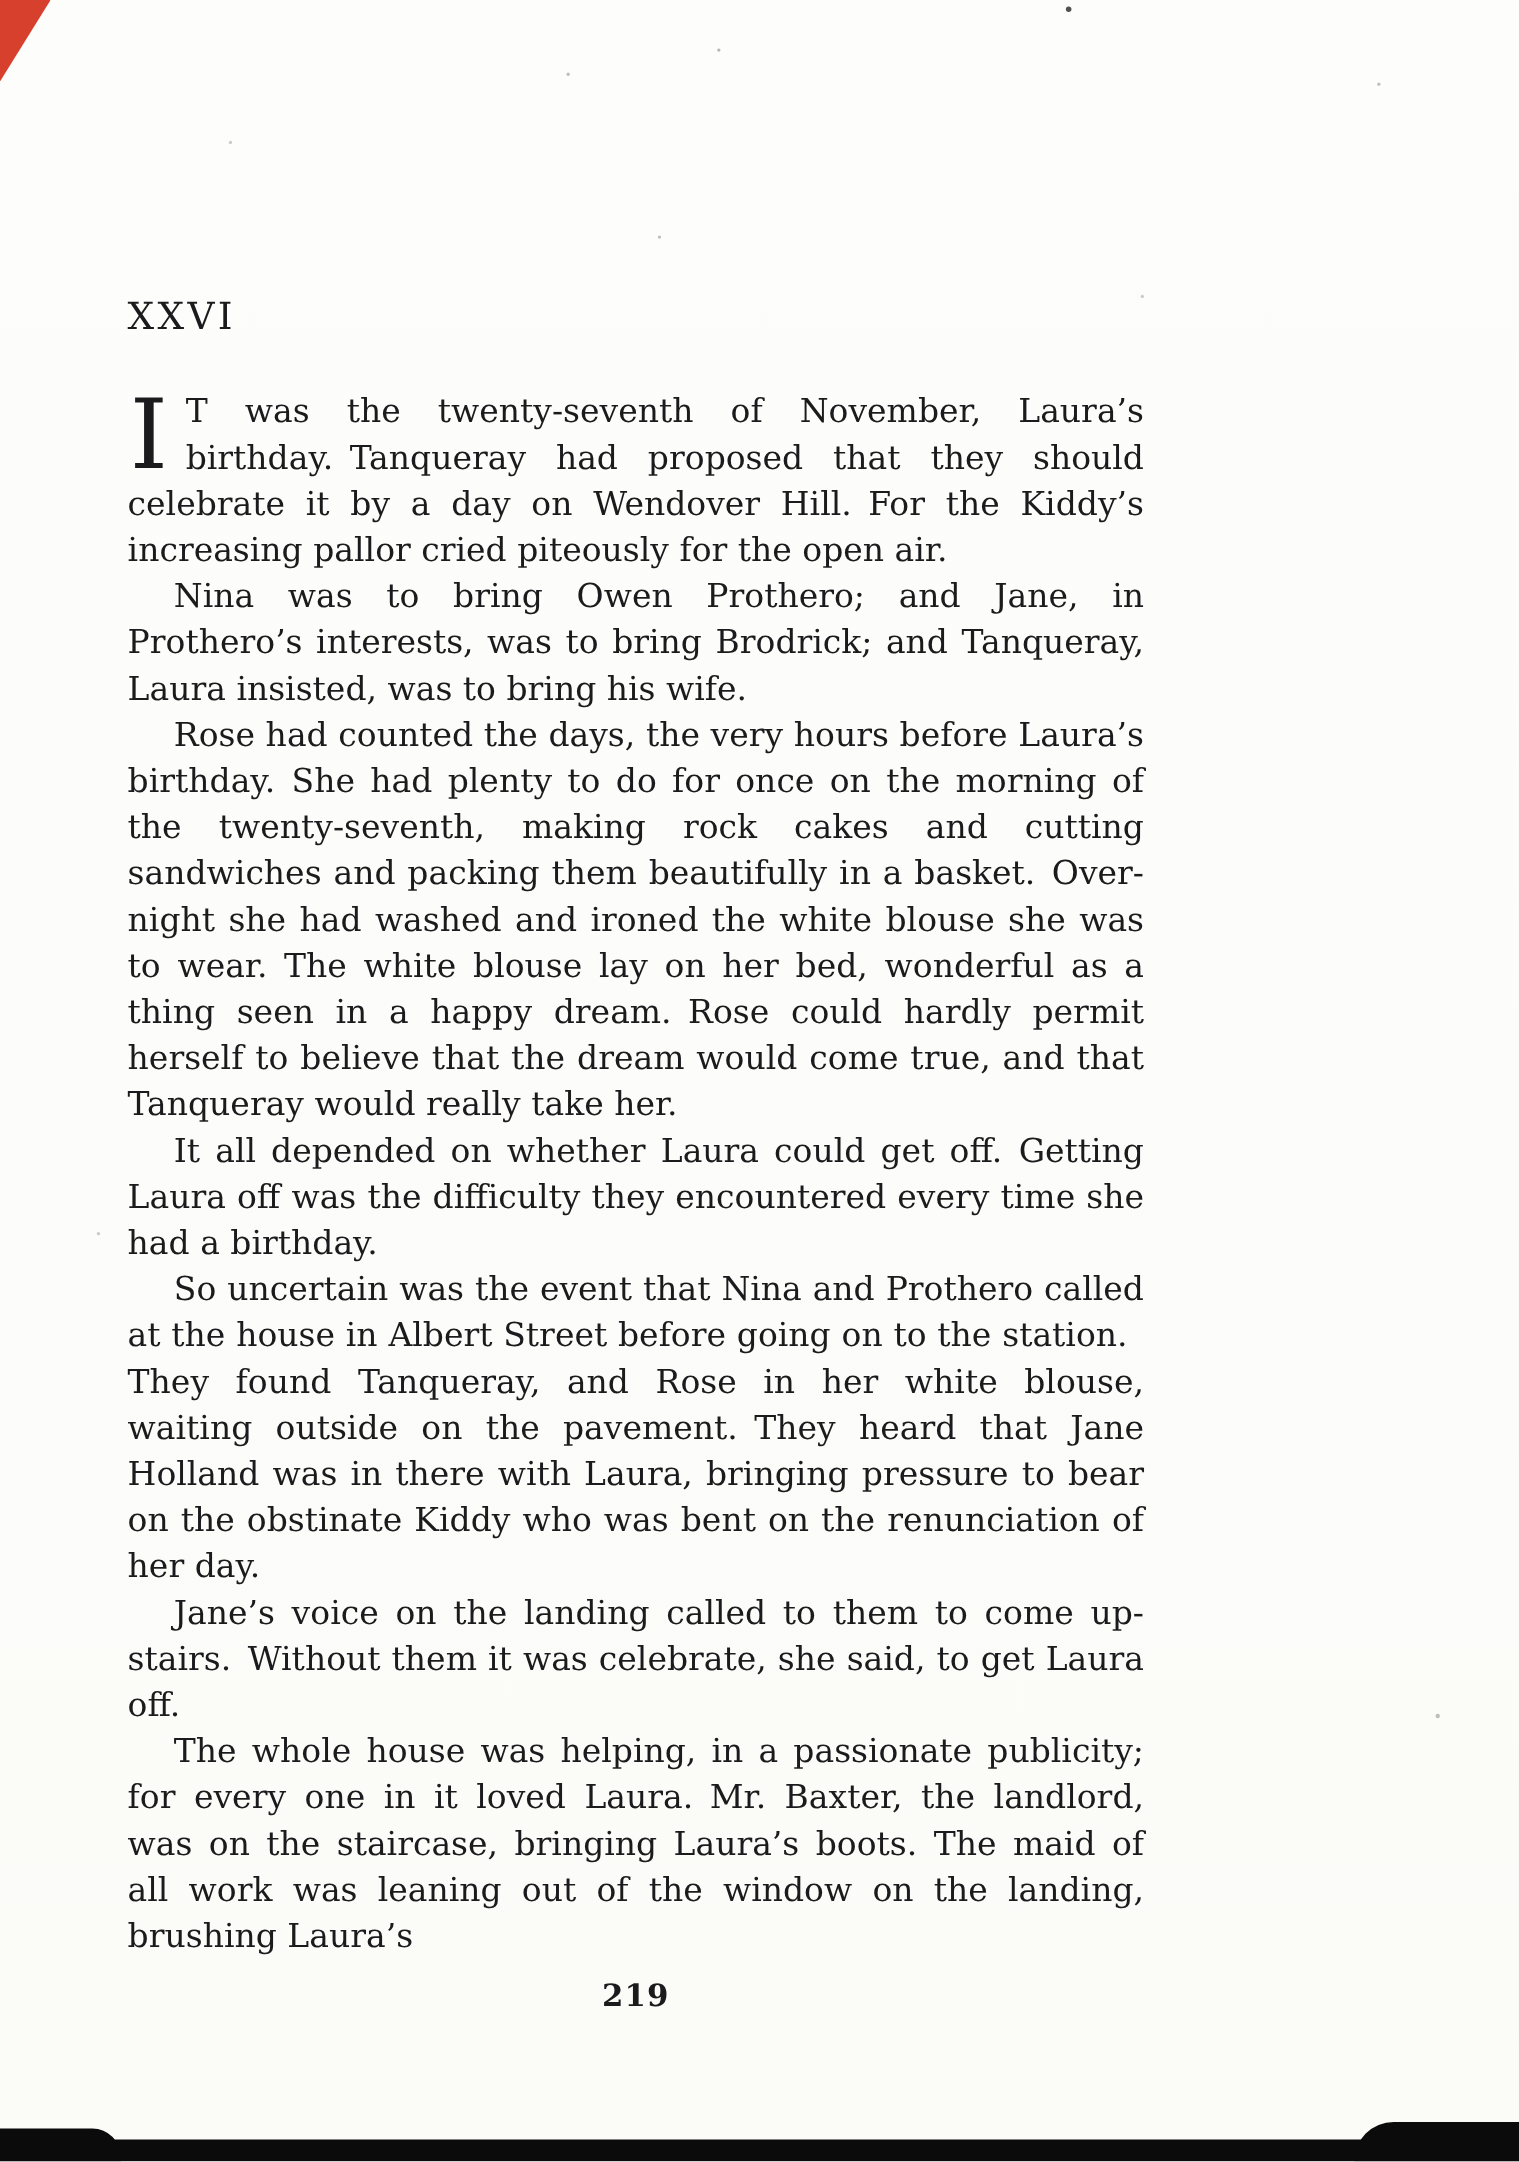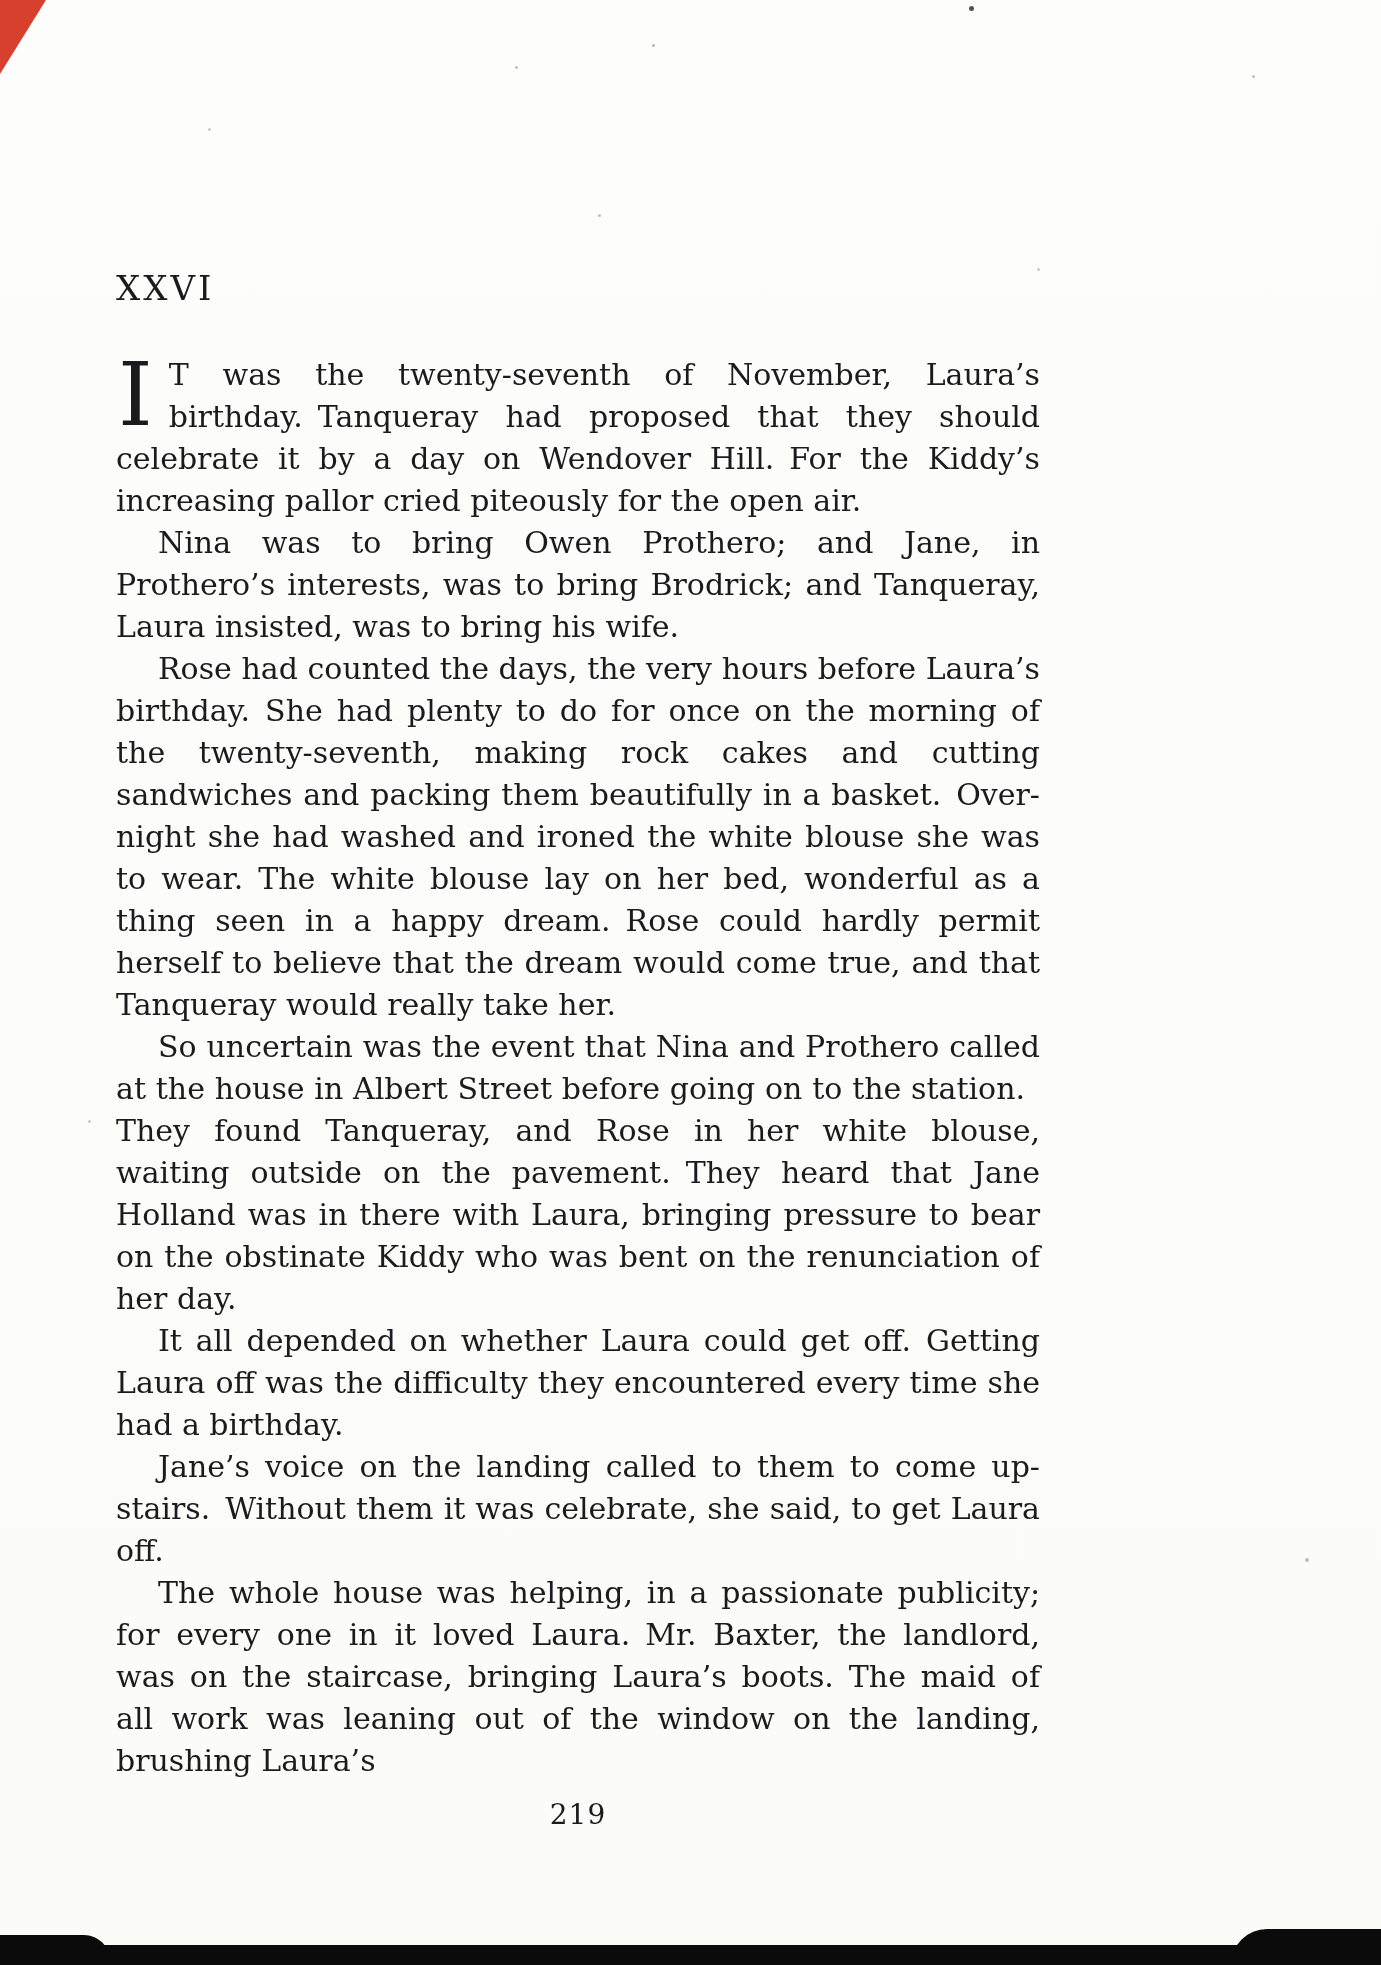--- a/index.html
+++ b/index.html
@@ -46,20 +46,21 @@
     float: left;
     font-size: 88px;
     line-height: 72px;
     margin: 5px 16px 0 2px;
   }
   .page-number {
     font-size: 28px;
     text-align: center;
     margin-top: 16px;
     letter-spacing: 1px;
+    font-weight: bold;
   }
 
   
   .scan-corner {
     position: absolute;
     top: 0;
     left: 0;
     width: 46px;
     height: 74px;
     background: #d6402c;
@@ -113,22 +114,22 @@
   <div class="scan-speck" style="left:88px; top:1120px; width:3px; height:3px; opacity:.25;"></div>
   <div class="scan-speck" style="left:1305px; top:1558px; width:4px; height:4px; opacity:.3;"></div>
 
   <div class="text-block">
     <h1 class="chapter-heading">XXVI</h1>
 
     <div class="body-text">
       <p class="first"><span class="drop-cap">I</span><span>T was the twenty-seventh of November, Laura’s birthday. Tanqueray had proposed that they should celebrate it by a day on Wendover Hill. For the Kiddy’s increasing pallor cried piteously for the open air.</span></p>
       <p>Nina was to bring Owen Prothero; and Jane, in Prothero’s interests, was to bring Brodrick; and Tanqueray, Laura insisted, was to bring his wife.</p>
       <p>Rose had counted the days, the very hours before Laura’s birthday. She had plenty to do for once on the morning of the twenty-seventh, making rock cakes and cutting sandwiches and packing them beautifully in a basket. Over-night she had washed and ironed the white blouse she was to wear. The white blouse lay on her bed, wonderful as a thing seen in a happy dream. Rose could hardly permit herself to believe that the dream would come true, and that Tanqueray would really take her.</p>
+      <p>It all depended on whether Laura could get off. Getting Laura off was the difficulty they encountered every time she had a birthday.</p>
       <p>So uncertain was the event that Nina and Prothero called at the house in Albert Street before going on to the station. They found Tanqueray, and Rose in her white blouse, waiting outside on the pavement. They heard that Jane Holland was in there with Laura, bringing pressure to bear on the obstinate Kiddy who was bent on the renunciation of her day.</p>
-      <p>It all depended on whether Laura could get off. Getting Laura off was the difficulty they encountered every time she had a birthday.</p>
       <p>Jane’s voice on the landing called to them to come up-stairs. Without them it was celebrate, she said, to get Laura off.</p>
       <p>The whole house was helping, in a passionate publicity; for every one in it loved Laura. Mr. Baxter, the landlord, was on the staircase, bringing Laura’s boots. The maid of all work was leaning out of the window on the landing, brushing Laura’s</p>
     </div>
 
     <div class="page-number">219</div>
   </div>
 
   <div class="scan-edge-blob-left"></div>
   <div class="scan-edge-blob-right"></div>
   <div class="scan-edge-bottom"></div>

